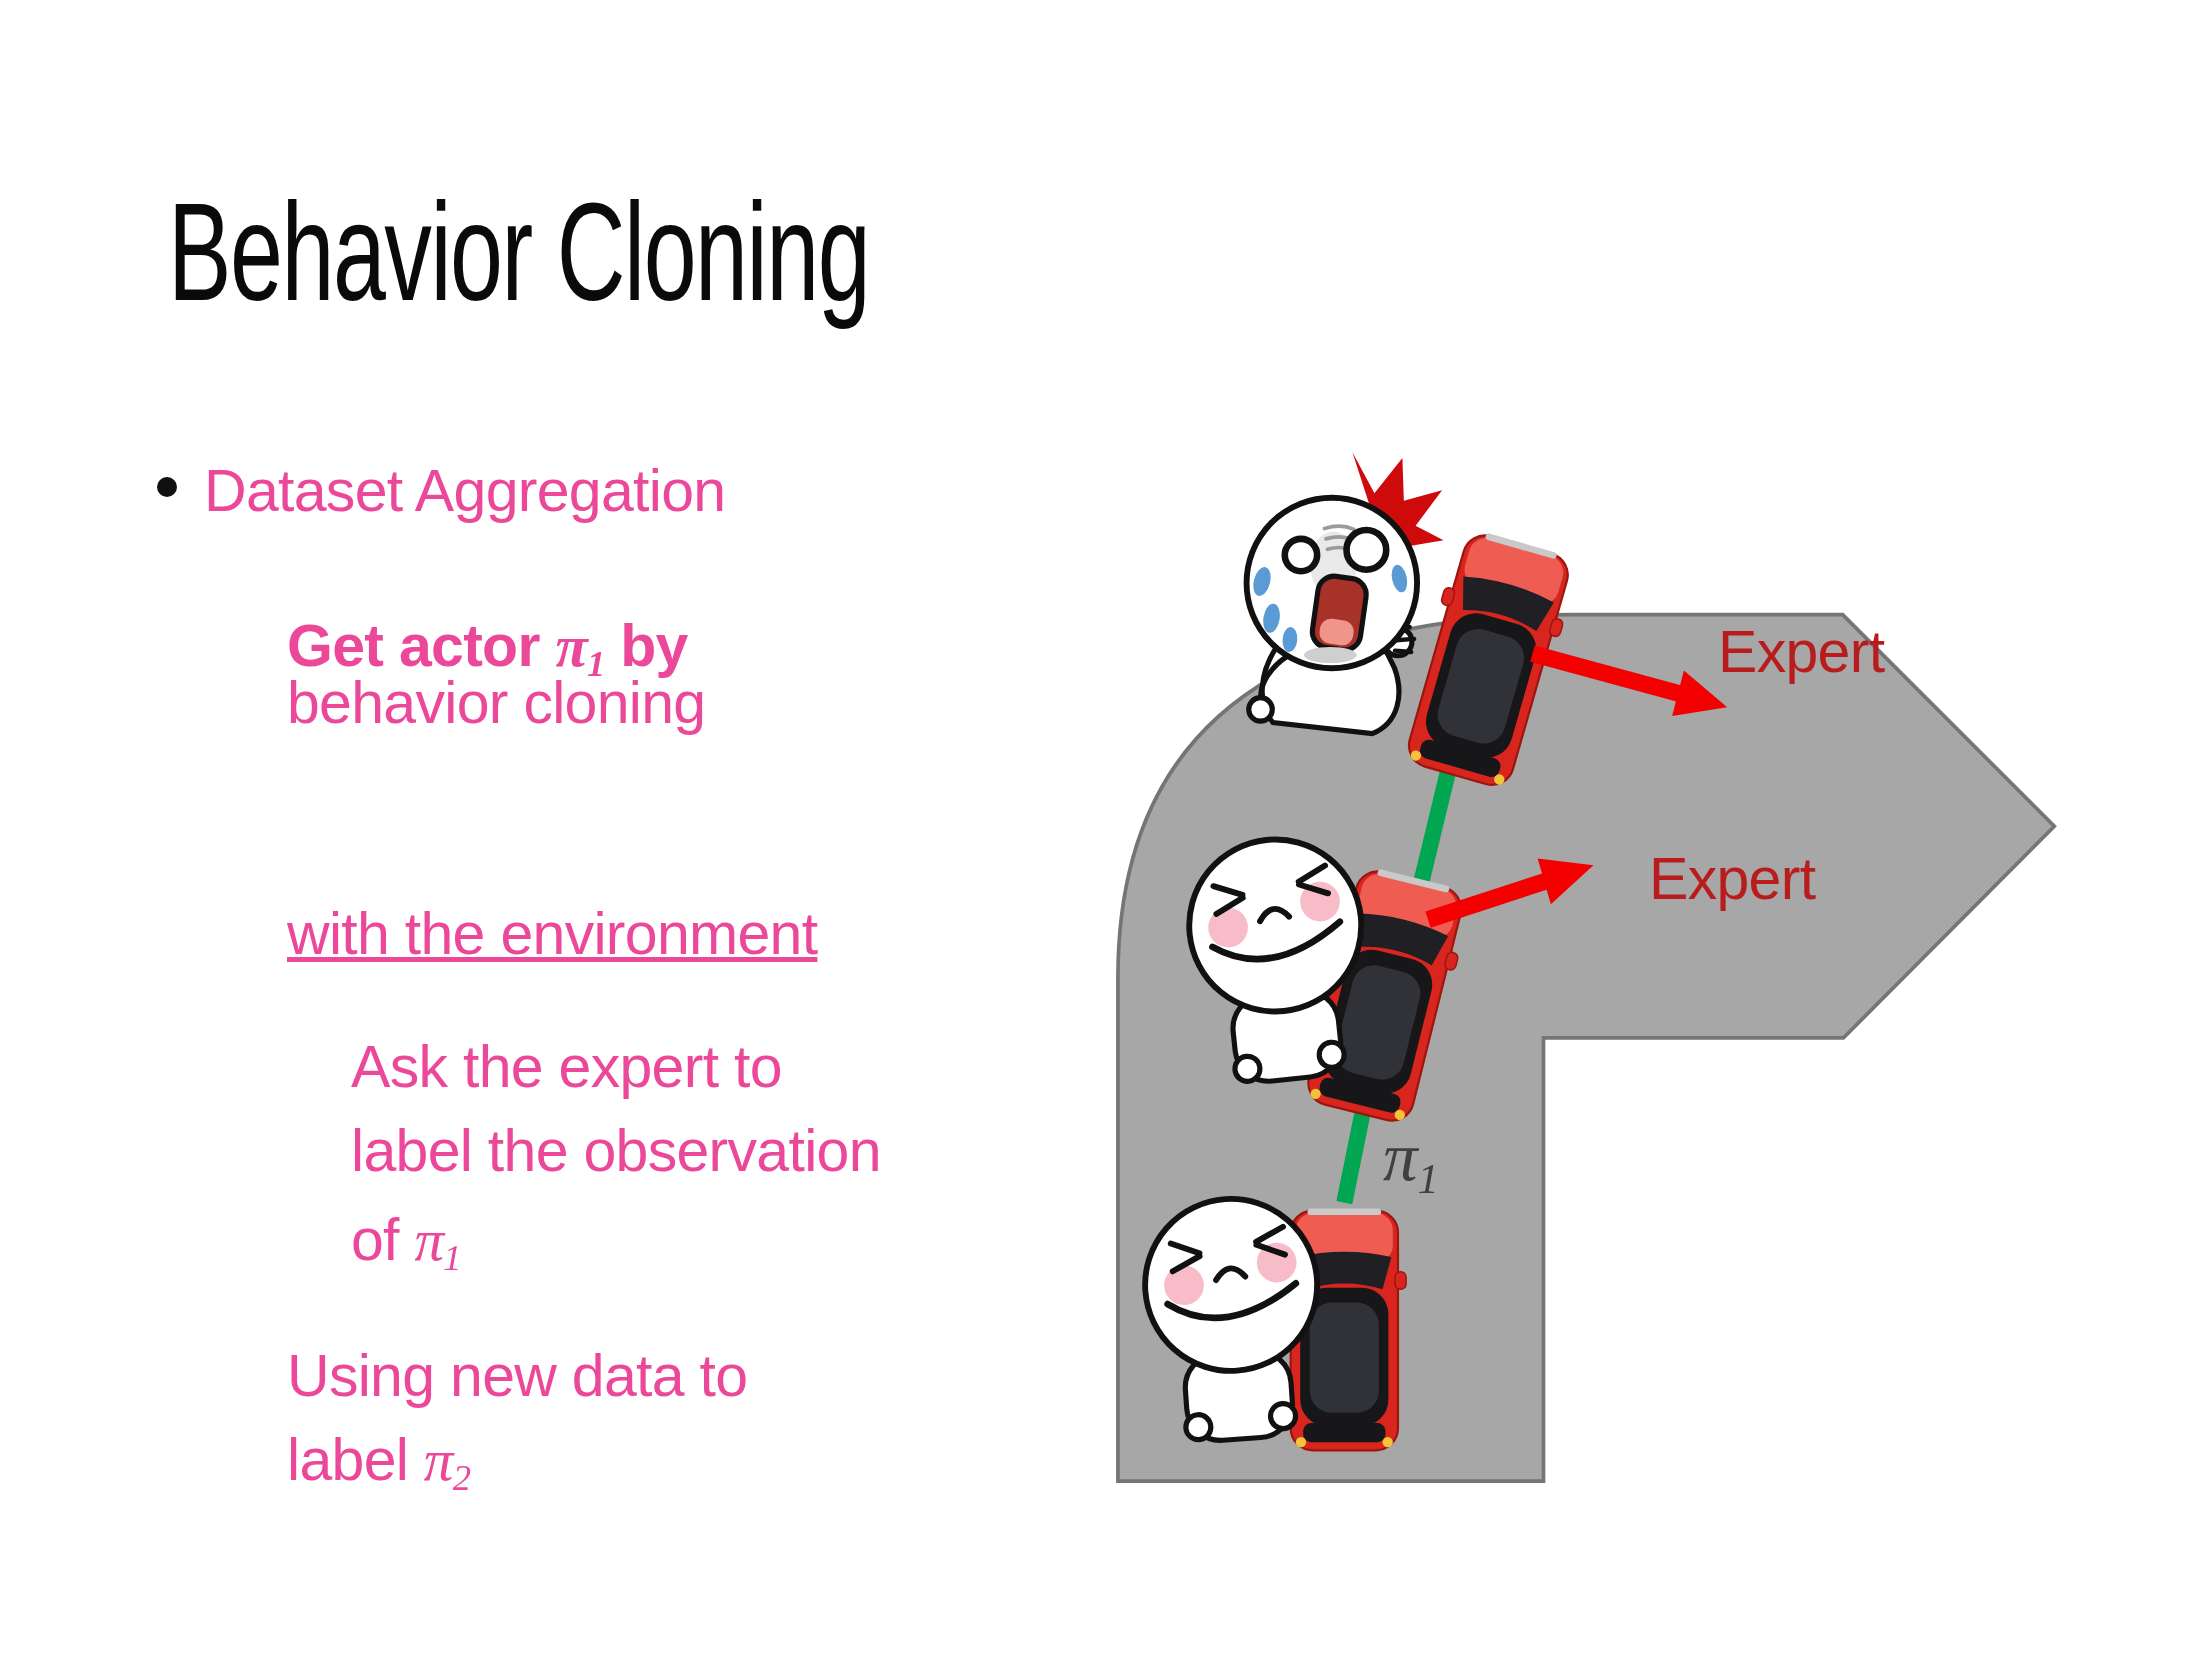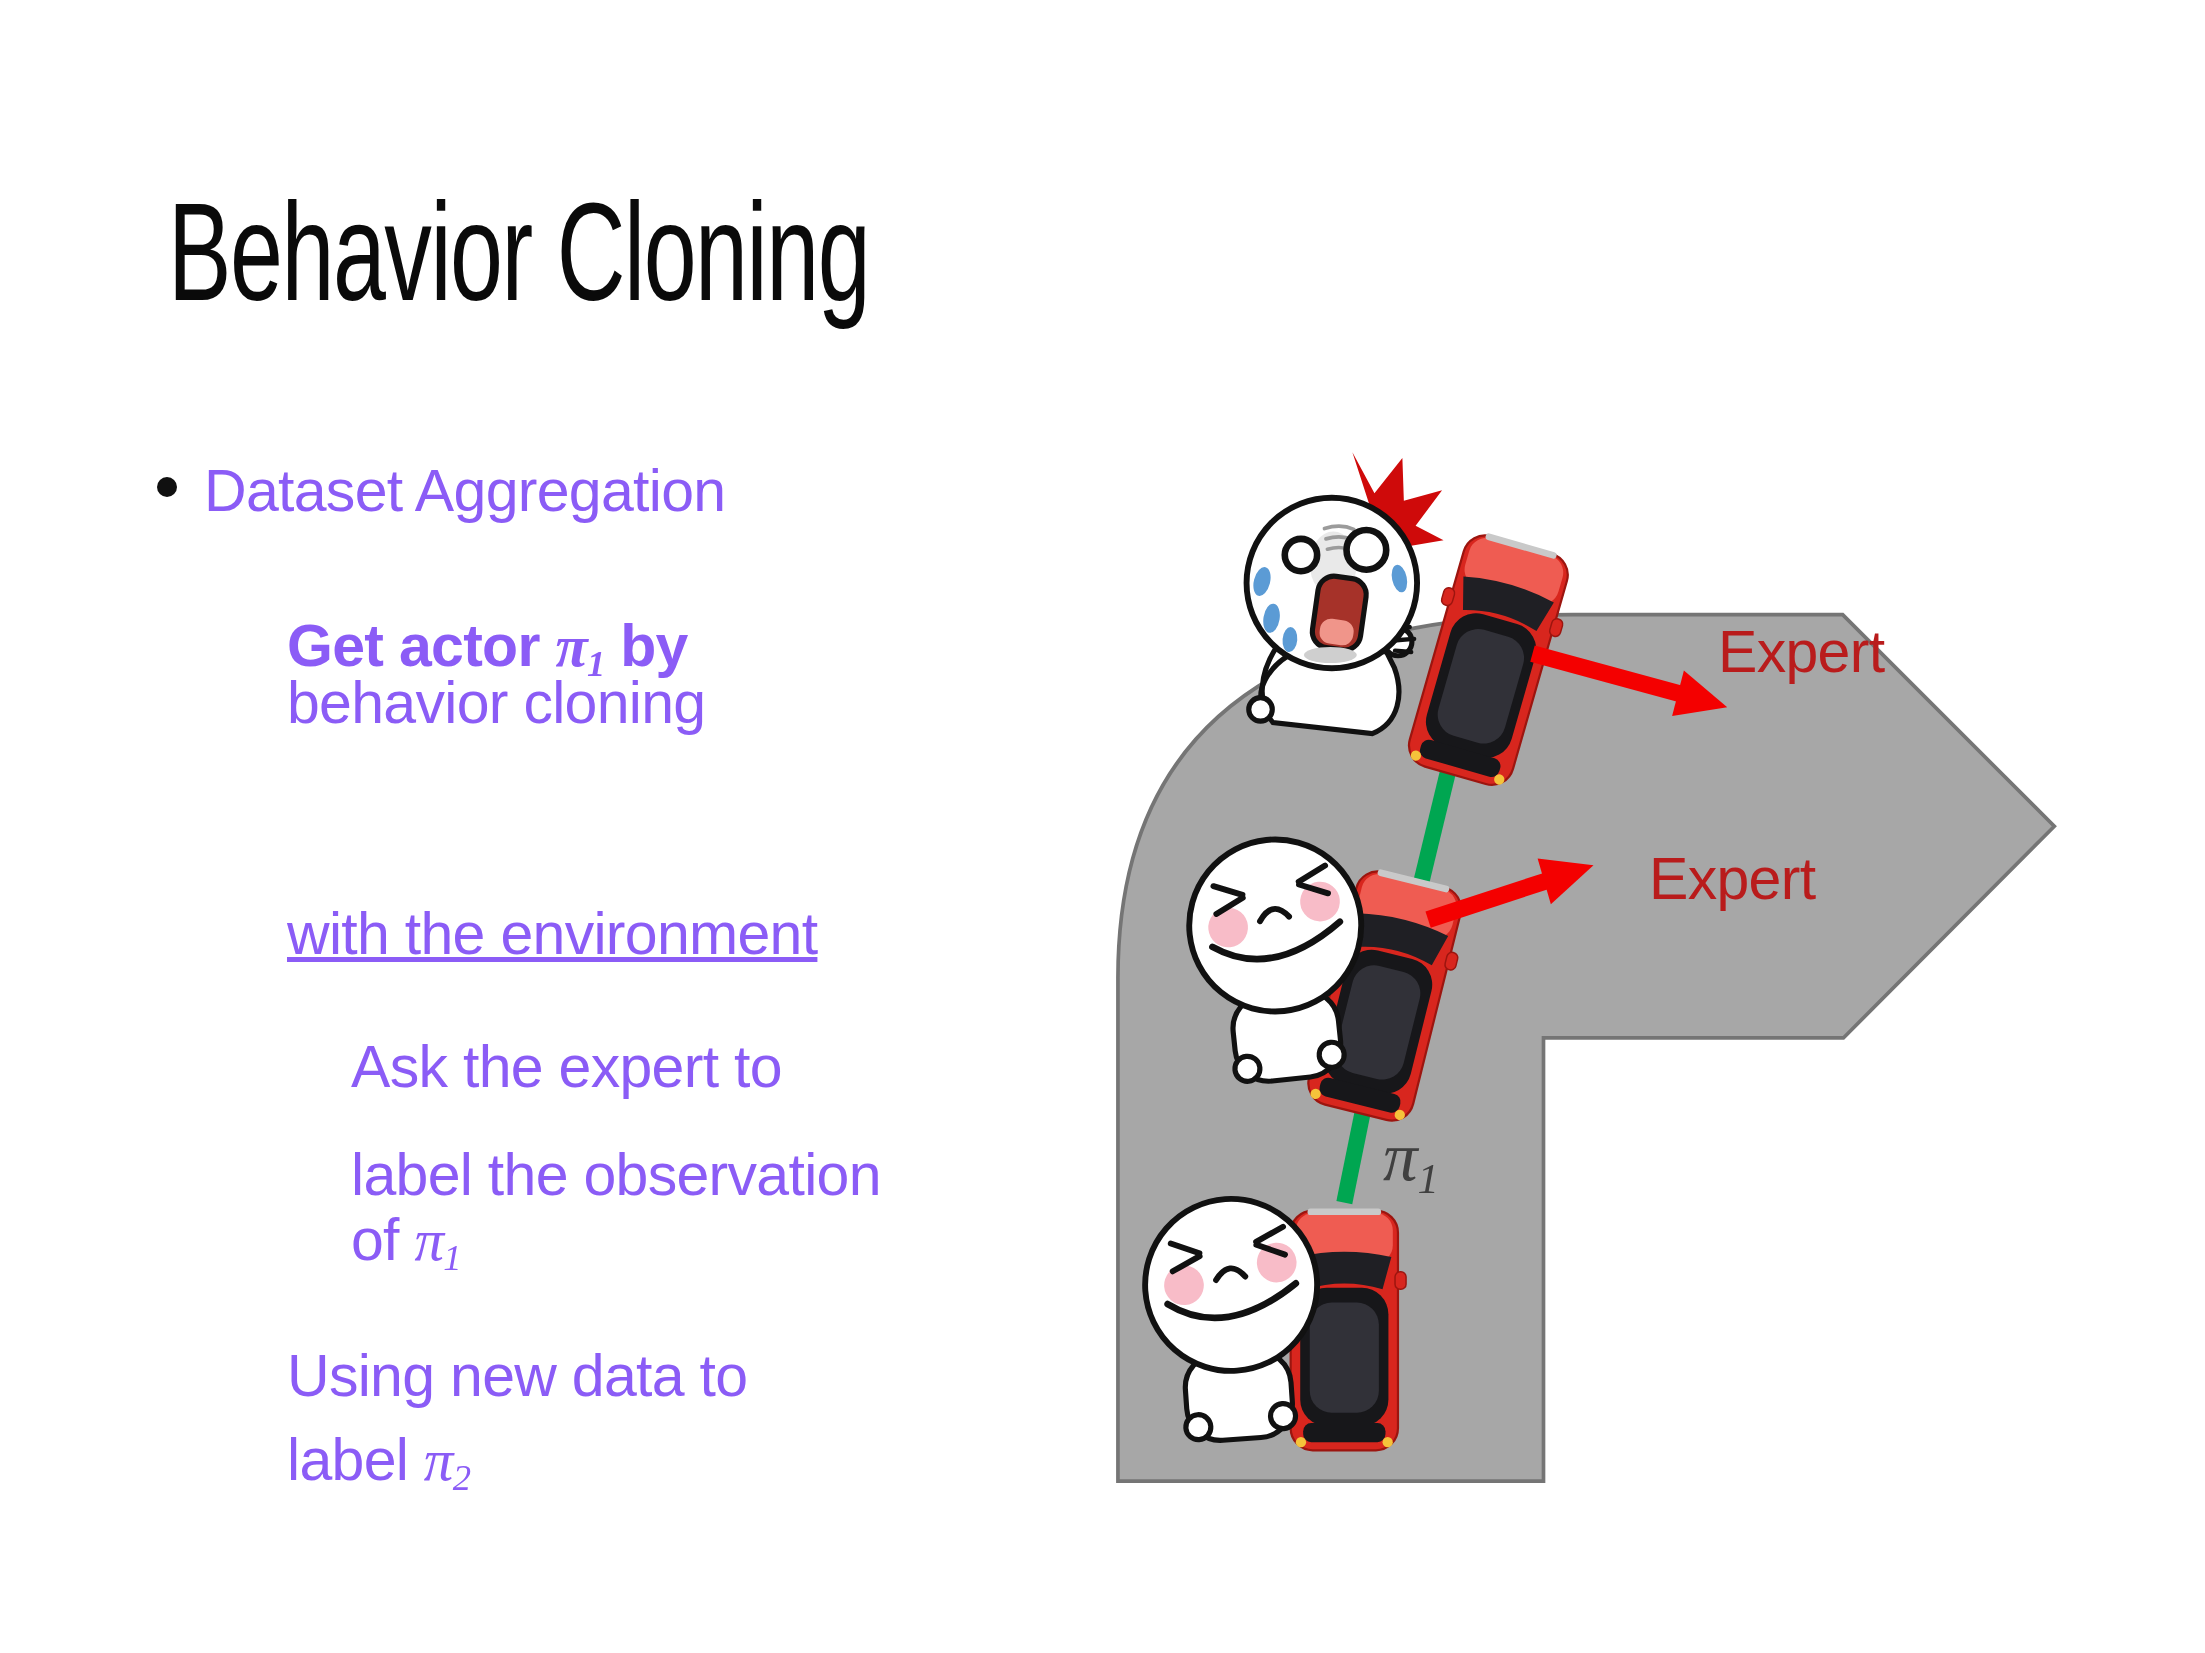--- a/index.html
+++ b/index.html
@@ -10,21 +10,21 @@
   #scene{position:absolute;left:0;top:0;width:2205px;height:1557px;}
   .abs{position:absolute;}
   #title{
     left:168px;top:182px;font-size:140px;line-height:1;letter-spacing:-2.2px;
     transform:scaleX(.68);transform-origin:left top;white-space:nowrap;color:#0a0a0a;
   }
   .bullet-dot{
     left:157px;top:477px;width:20px;height:20px;border-radius:50%;background:#101010;
   }
   .line{
-    font-size:59px;line-height:1.18;white-space:nowrap;color:#8b5cf6;letter-spacing:-0.7px;
+    font-size:59px;line-height:1.18;white-space:nowrap;color:#ec4899;letter-spacing:-0.7px;
   }
   .pi{font-family:"Liberation Serif",serif;font-style:italic;}
   .sub{
     font-family:"Liberation Serif",serif;font-style:italic;
     font-size:0.62em;vertical-align:-0.28em;
   }
   .expert{
     font-size:59px;line-height:1;color:#b91c1c;white-space:nowrap;letter-spacing:-0.7px;
   }
   #expert-1{left:1718px;top:623px;}
@@ -142,21 +142,21 @@
 
   <div id="title" class="abs">Behavior Cloning</div>
 
   <div class="abs bullet-dot"></div>
 
   <div class="abs line rich-line" style="left: 204px; top: 457px;"><span>Dataset Aggregation</span></div>
   <div class="abs line rich-line" style="left: 287px; top: 612px; font-weight: bold;"><span>Get actor </span><span class="pi">π</span><span class="sub">1</span><span> by</span></div>
   <div class="abs line rich-line" style="left: 287px; top: 669px;"><span>behavior cloning</span></div>
   <div class="abs line rich-line" style="left: 287px; top: 900px; text-decoration: underline;"><span>with the environment</span></div>
   <div class="abs line rich-line" style="left: 351px; top: 1033px;"><span>Ask the expert to</span></div>
-  <div class="abs line rich-line" style="left: 351px; top: 1117px; margin-top: 24px;"><span>label the observation</span></div>
+  <div class="abs line rich-line" style="left: 351px; top: 1117px;"><span>label the observation</span></div>
   <div class="abs line rich-line" style="left: 351px; top: 1206px;"><span>of </span><span class="pi">π</span><span class="sub">1</span></div>
   <div class="abs line rich-line" style="left: 287px; top: 1342px;"><span>Using new data to</span></div>
   <div class="abs line rich-line" style="left: 287px; top: 1426px;"><span>label </span><span class="pi">π</span><span class="sub">2</span></div>
 
   <div id="expert-1" class="abs expert">Expert</div>
   <div id="expert-2" class="abs expert">Expert</div>
   <div id="pi-diagram" class="abs">
     <span>π</span><span class="sub">1</span>
   </div>
 </div>

